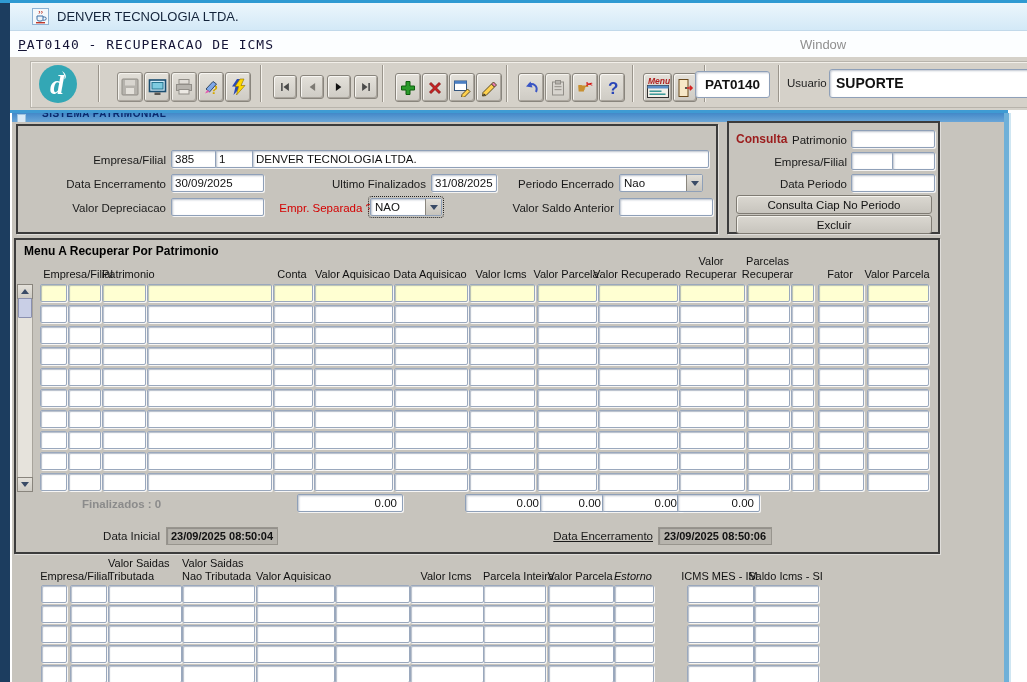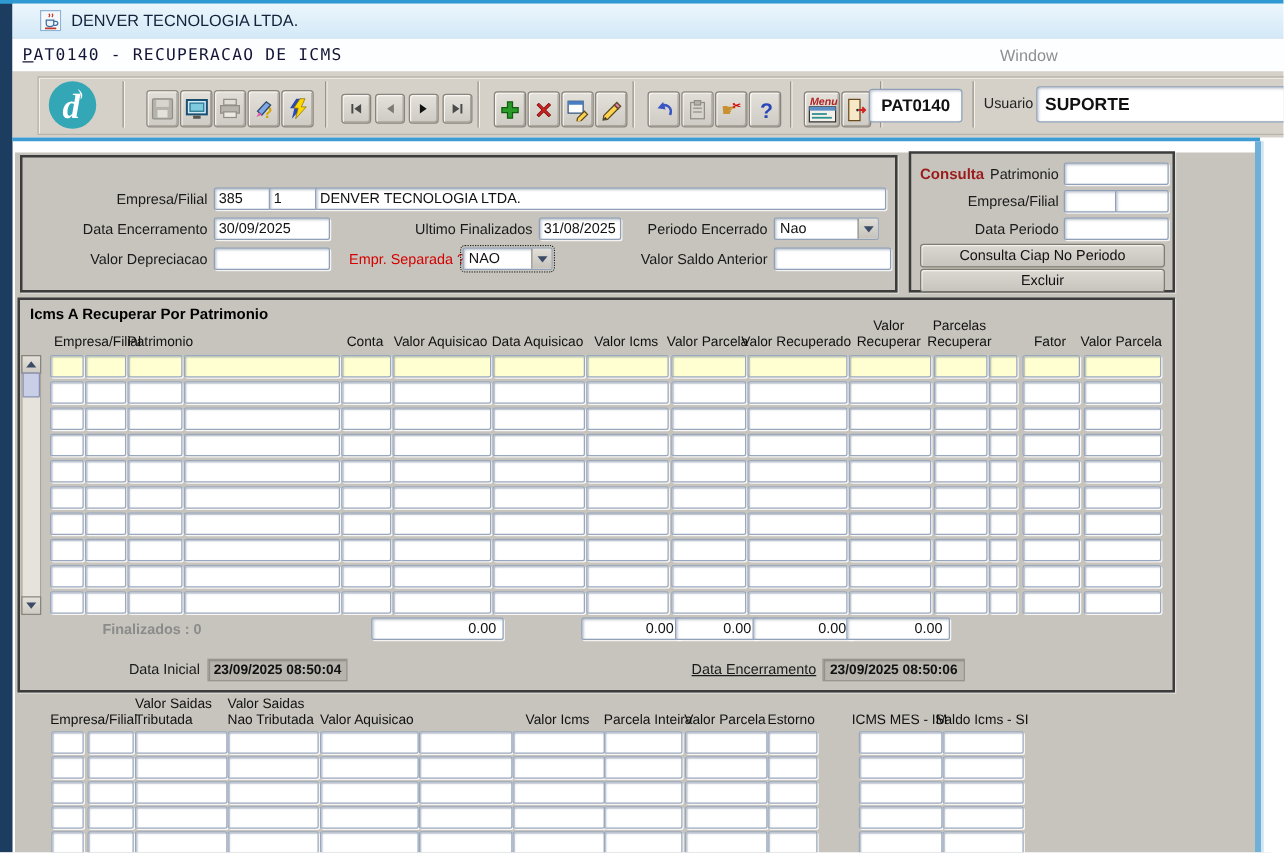--- a/index.html
+++ b/index.html
@@ -251,20 +251,24 @@
     <div id="pat-box">PAT0140</div>
 
     <div class="tdiv" style="left:768px;"></div>
 
     <span id="usuario-lbl" class="lbl">Usuario</span>
     <div id="usuario-fld">SUPORTE</div>
   </div>
 
   <div class="abs" id="toolbar-blue-line"></div>
 
+  <div class="abs" id="inner-titlebar">
+    <div id="inner-title-ic"></div>
+    <div id="inner-title-tx">SISTEMA PATRIMONIAL</div>
+  </div>
   <div class="abs" id="content"></div>
   <div class="abs" id="right-border"></div>
   <div class="abs" id="right-border2"></div>
 
   <div class="panel" style="left:16px;top:124px;width:698px;height:106px;">
 
     <div class="lbl r" style="left:18px;top:28px;width:130px;">Empresa/Filial</div>
     <div class="fld" style="left:153px;top:24px;width:38px;">385</div>
     <div class="fld" style="left:197px;top:24px;width:32px;">1</div>
     <div class="fld" style="left:234px;top:24px;width:449px;">DENVER TECNOLOGIA LTDA.</div>
@@ -301,21 +305,21 @@
     <div class="lbl r" style="left:28px;top:33px;width:90px;">Empresa/Filial</div>
     <div class="fld" style="left:122px;top:29px;width:35px;"></div>
     <div class="fld" style="left:163px;top:29px;width:35px;"></div>
     <div class="lbl r" style="left:28px;top:55px;width:90px;">Data Periodo</div>
     <div class="fld" style="left:122px;top:51px;width:76px;"></div>
     <div class="btn3d" style="left:7px;top:92px;width:194px;height:17px;">Excluir</div>
     <div class="btn3d" style="left:7px;top:72px;width:194px;height:17px;">Consulta Ciap No Periodo</div>
   </div>
 
   <div class="panel" style="left:14px;top:238px;width:922px;height:312px;">
-    <div class="ptitle" style="left:8px;top:4px;">Icms A Recuperar Por Patrimonio</div>
+    <div class="ptitle" style="left:8px;top:4px;">Menu A Recuperar Por Patrimonio</div>
   </div>
 
   <div class="sb-track" style="left:17px;top:284px;width:14px;height:206px;"></div>
   <div class="sb-btn" style="left:17px;top:284px;width:14px;height:13px;">
       <span class="tri-up-s"></span>
     </div>
   <div class="sb-thumb" style="left:18px;top:298px;width:12px;height:18px;"></div>
   <div class="sb-btn" style="left:17px;top:477px;width:14px;height:13px;">
       <span class="tri-dn"></span>
     </div>
@@ -487,21 +491,21 @@
       <div class="cell" style="left: 867px; top: 473px; width: 60px; height: 16px;"></div>
       <div class="col-header" style="left: 75px; top: 583px;">Empresa/Filial</div>
       <div class="col-header left" style="left: 108px; top: 583px;">Valor Saidas
 Tributada</div>
       <div class="col-header left" style="left: 182px; top: 583px;">Valor Saidas
 Nao Tributada</div>
       <div class="col-header left" style="left: 256px; top: 583px;">Valor Aquisicao</div>
       <div class="col-header" style="left: 446px; top: 583px;">Valor Icms</div>
       <div class="col-header left" style="left: 483px; top: 583px;">Parcela Inteira</div>
       <div class="col-header" style="left: 580px; top: 583px;">Valor Parcela</div>
-      <div class="col-header left" style="left: 614px; top: 583px;">Estorno</div>
+      <div class="col-header left" style="left: 614px; top: 583px; font-style: italic;">Estorno</div>
       <div class="col-header" style="left: 719.5px; top: 583px;">ICMS MES - IM</div>
       <div class="col-header" style="left: 785.5px; top: 583px;">Saldo Icms - SI</div>
       <div class="cell" style="left: 41px; top: 585px; width: 24px; height: 16px;"></div>
       <div class="cell" style="left: 70px; top: 585px; width: 35px; height: 16px;"></div>
       <div class="cell" style="left: 108px; top: 585px; width: 72px; height: 16px;"></div>
       <div class="cell" style="left: 182px; top: 585px; width: 71px; height: 16px;"></div>
       <div class="cell" style="left: 256px; top: 585px; width: 77px; height: 16px;"></div>
       <div class="cell" style="left: 335px; top: 585px; width: 73px; height: 16px;"></div>
       <div class="cell" style="left: 410px; top: 585px; width: 72px; height: 16px;"></div>
       <div class="cell" style="left: 483px; top: 585px; width: 61px; height: 16px;"></div>

